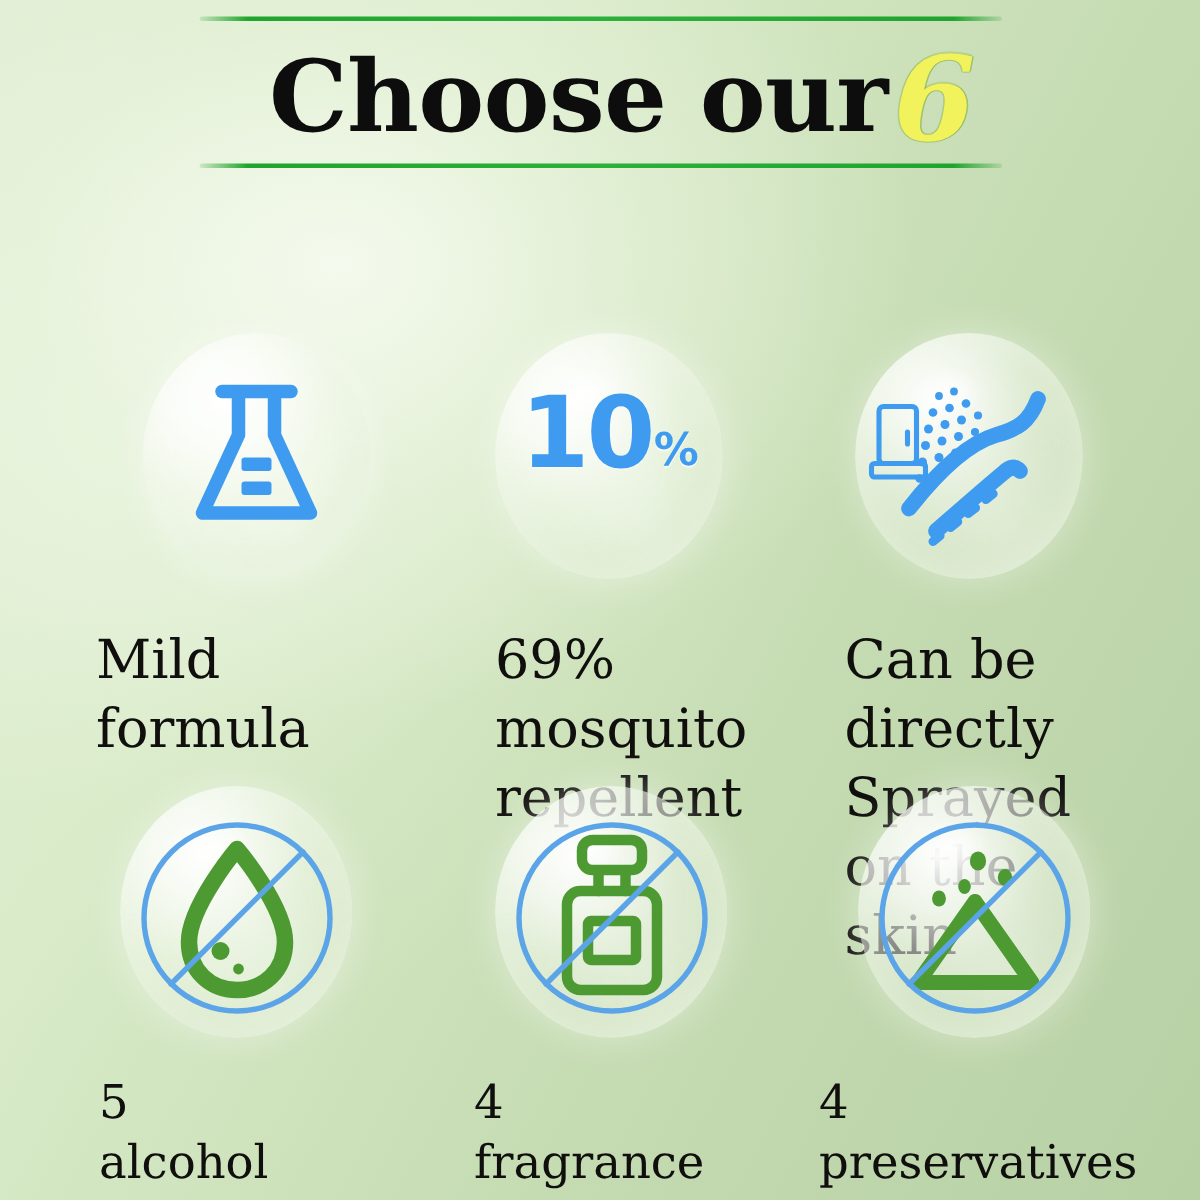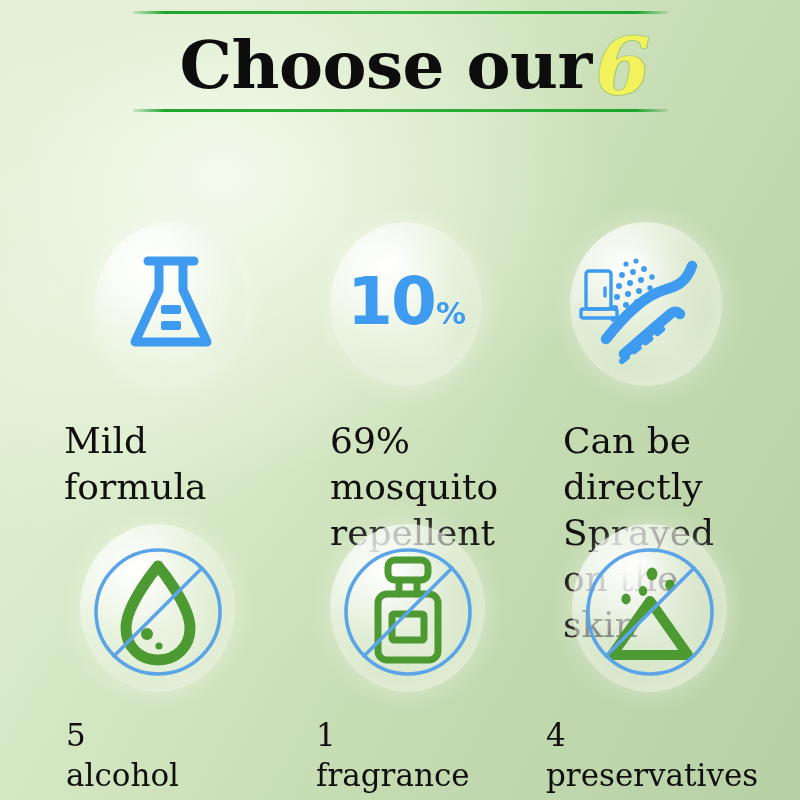--- a/index.html
+++ b/index.html
@@ -89,21 +89,21 @@
     content:"";
     position:absolute;
     left:26%; top:14%;
     width:30%; height:20%;
     border-radius:50%;
     background:radial-gradient(ellipse at center, rgba(255,255,255,0.85) 0%, rgba(255,255,255,0.0) 72%);
   }
 
   .icon-holder {
     position:absolute;
-    display:flex; align-items:center; justify-content:center;
+    display:flex; align-items:flex-start; justify-content:center;
     pointer-events:none;
   }
 
   .pct {
     font-family:"DejaVu Sans", sans-serif;
     font-weight:700;
     color:#3e9bef;
     line-height:1;
     display:flex; align-items:flex-end;
     text-shadow:0 1px 1px rgba(255,255,255,0.75);
@@ -239,21 +239,21 @@
             <rect x="48" y="24" width="40" height="20" rx="7"></rect>
             <line x1="59" y1="46" x2="59" y2="58"></line>
             <line x1="77" y1="46" x2="77" y2="58"></line>
             <rect x="38" y="58" width="60" height="66" rx="9"></rect>
             <rect x="52" y="78" width="32" height="26" rx="2"></rect>
           </g>
           <circle cx="68" cy="76" r="62" fill="none" stroke="#5ba4e8" stroke-width="3.6"></circle>
           <line x1="24" y1="120" x2="112" y2="32" stroke="#5ba4e8" stroke-width="3.6" stroke-linecap="round"></line>
         </svg>
       </div>
-      <div class="caption r2" style="left:316px; top:520px;">1 fragrance</div>
+      <div class="caption r2" style="left:316px; top:520px;">4 fragrance</div>
     </div>
 
     <div class="cell">
       <div class="bubble" style="left:572px; top:328px; width:155px; height:168px;"></div>
       <div class="icon-holder" style="left:582px; top:340px; width:136px; height:144px;">
         <svg width="136" height="144" viewBox="0 0 136 144">
 
           <g fill="#4d9a33">
             <ellipse cx="70" cy="38" rx="5.4" ry="6.4"></ellipse>
             <ellipse cx="88" cy="49" rx="4.8" ry="5.6"></ellipse>

